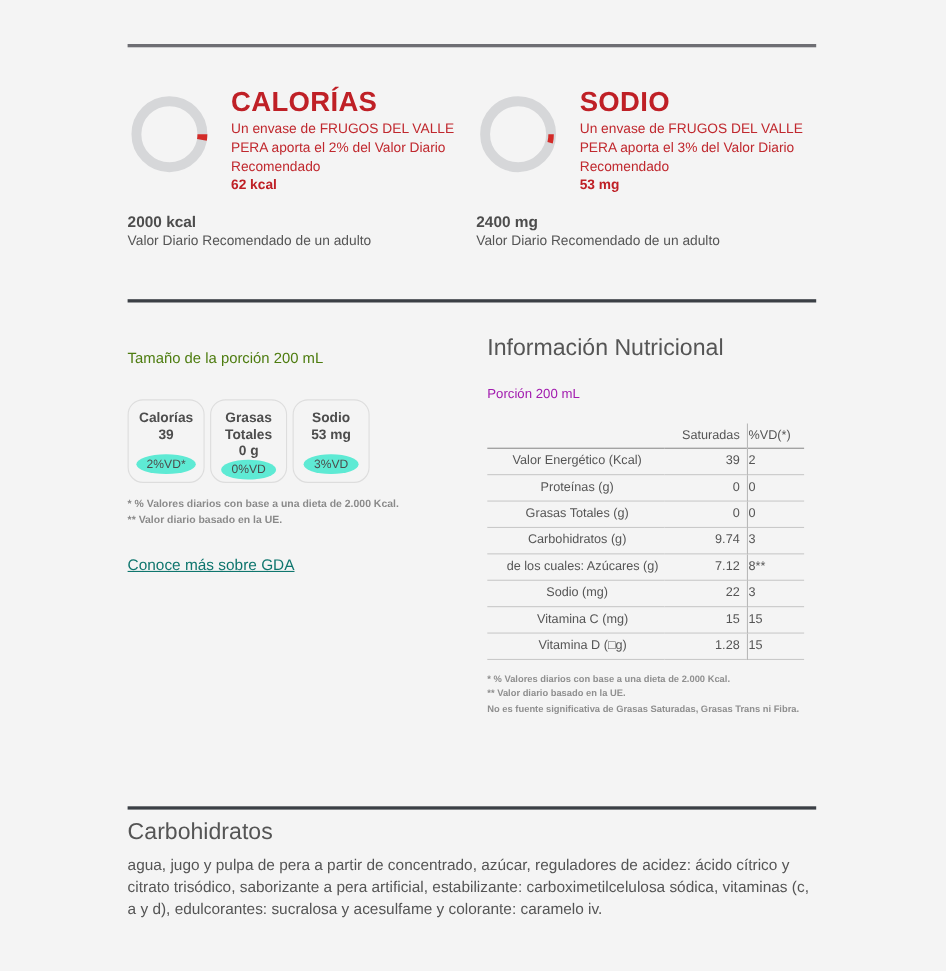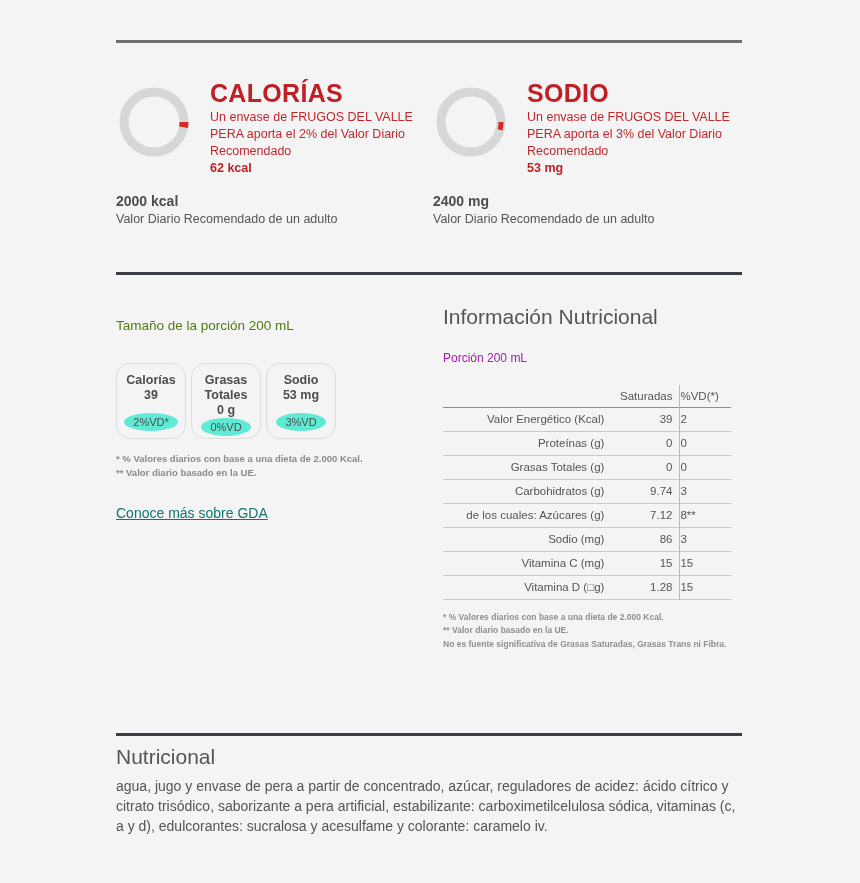--- a/index.html
+++ b/index.html
@@ -188,21 +188,21 @@
     border-collapse: collapse;
     width: 288px;
     font-size: 11.5px;
     color: #555;
   }
   table.nut-table th, table.nut-table td {
     padding: 5px 0 6px 0;
     font-weight: normal;
     vertical-align: bottom;
   }
-  .c-name  { text-align: right;  width: 160px; padding-left: 2px !important; }
+  .c-name  { text-align: center;  width: 160px; padding-left: 2px !important; }
   .c-qty   { text-align: right; width: 70px;  padding-right: 7px !important;
              border-right: 1px solid #b9b9b9; }
   .c-vd    { text-align: left; width: 52px; }
   thead th { padding-bottom: 5px !important; }
   thead tr th.c-name { border: none; }
   tbody tr { border-top: 1px solid #c9c9c9; }
   tbody tr:last-child { border-bottom: 1px solid #c9c9c9; }
   thead tr { border-bottom: 1px solid #8f8f8f; }
   .indent { padding-left: 12px !important; }
   .nut-notes {
@@ -348,21 +348,21 @@
             <td class="c-qty">9.74</td>
             <td class="c-vd">3</td>
           </tr>
           <tr>
             <td class="c-name indent">de los cuales: Azúcares (g)</td>
             <td class="c-qty">7.12</td>
             <td class="c-vd">8**</td>
           </tr>
           <tr>
             <td class="c-name">Sodio (mg)</td>
-            <td class="c-qty">86</td>
+            <td class="c-qty">22</td>
             <td class="c-vd">3</td>
           </tr>
           <tr>
             <td class="c-name indent">Vitamina C (mg)</td>
             <td class="c-qty">15</td>
             <td class="c-vd">15</td>
           </tr>
           <tr>
             <td class="c-name indent">Vitamina D (□g)</td>
             <td class="c-qty">1.28</td>
@@ -372,17 +372,17 @@
     </table>
 
     <div class="nut-notes">
       <div>* % Valores diarios con base a una dieta de 2.000 Kcal.</div>
       <div>** Valor diario basado en la UE.</div>
       <div> No es fuente significativa de Grasas Saturadas, Grasas Trans ni Fibra.</div>
     </div>
   </div>
 
   <div class="ingredients">
-    <h2 class="ing-title">Nutricional</h2>
-    <div class="ing-body">agua, jugo y envase de pera a partir de concentrado, azúcar, reguladores de acidez: ácido cítrico y citrato trisódico, saborizante a pera artificial, estabilizante: carboximetilcelulosa sódica, vitaminas (c, a y d), edulcorantes:  sucralosa y acesulfame y colorante:  caramelo iv.</div>
+    <h2 class="ing-title">Carbohidratos</h2>
+    <div class="ing-body">agua, jugo y pulpa de pera a partir de concentrado, azúcar, reguladores de acidez: ácido cítrico y citrato trisódico, saborizante a pera artificial, estabilizante: carboximetilcelulosa sódica, vitaminas (c, a y d), edulcorantes:  sucralosa y acesulfame y colorante:  caramelo iv.</div>
   </div>
 
 </div>
 
 </body></html>

